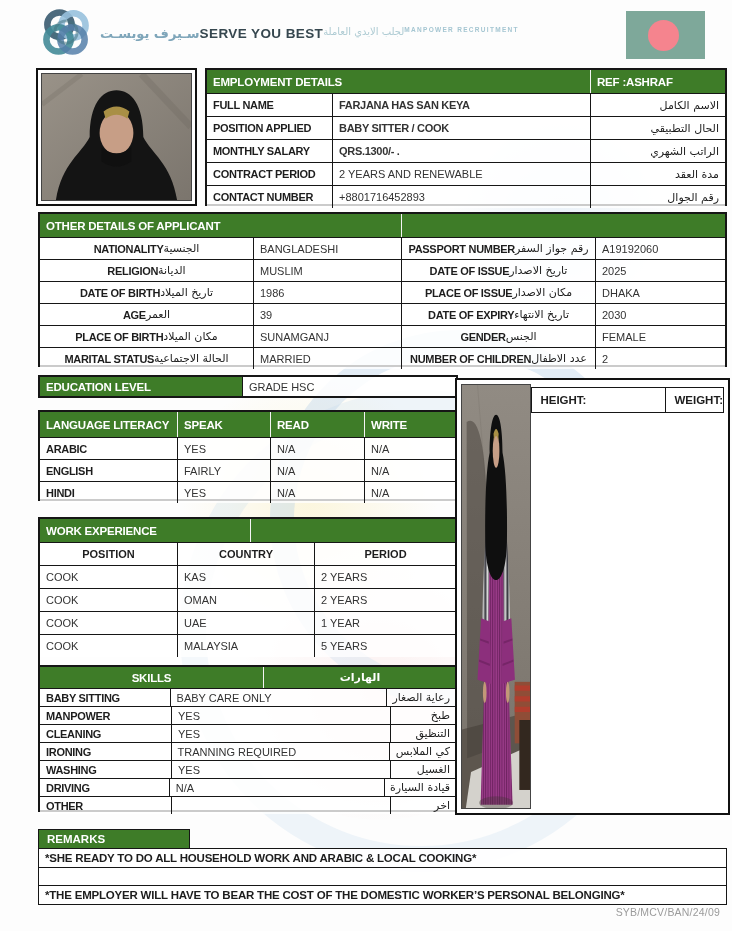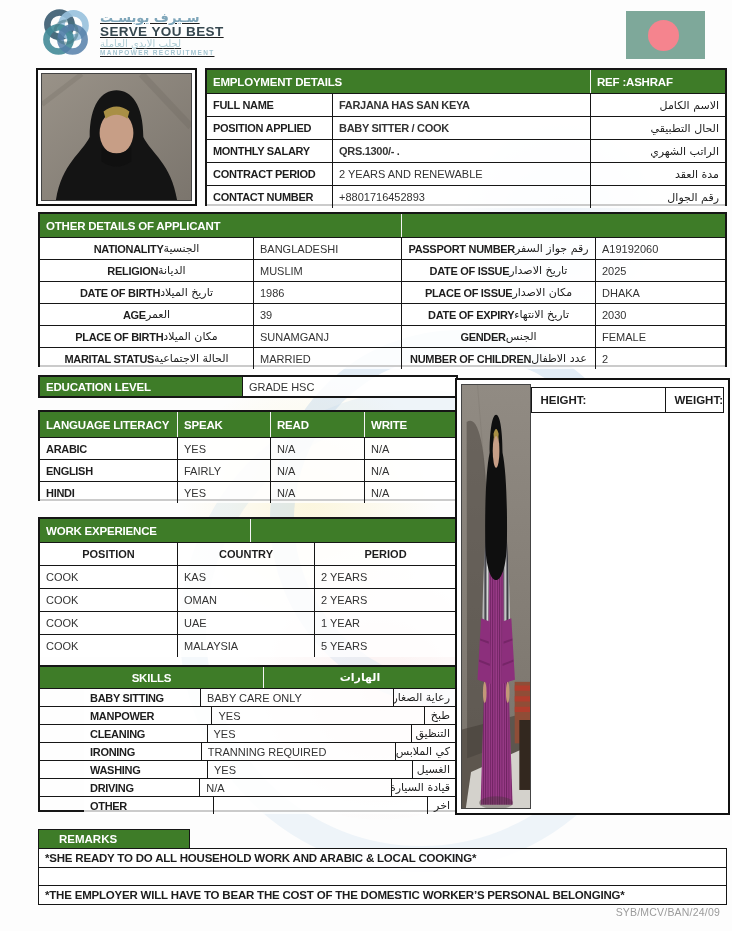--- a/index.html
+++ b/index.html
@@ -7,21 +7,21 @@
         font-family:"Liberation Sans",sans-serif;color:#1d1d1d;overflow:hidden;}
   
   .wm{position:absolute;border-radius:50%;pointer-events:none;}
   .wm-ring1{left:270px;top:330px;width:330px;height:330px;border:24px solid rgba(176,205,232,.34);}
   .wm-ring2{left:180px;top:390px;width:430px;height:430px;border:26px solid rgba(186,214,238,.22);}
   .wm-blob1{left:170px;top:380px;width:280px;height:240px;background:radial-gradient(circle,rgba(250,240,196,.55),rgba(250,240,196,0) 70%);}
   .wm-blob2{left:230px;top:560px;width:300px;height:260px;background:radial-gradient(circle,rgba(248,211,211,.45),rgba(248,211,211,0) 70%);}
   .wm-blob3{left:430px;top:120px;width:260px;height:200px;background:radial-gradient(circle,rgba(222,234,246,.6),rgba(222,234,246,0) 70%);}
   
   .logo{position:absolute;left:38px;top:4px;display:flex;align-items:center;gap:6px;}
-  .logo-text{display:flex;flex-direction:column;line-height:1.05;text-decoration:underline;}
+  .logo-text{display:flex;line-height:1.05;}
   .logo-ar-top{font-family:"DejaVu Sans",sans-serif;font-size:13px;font-weight:bold;color:#7fa6ba;}
   .logo-en{font-size:13.5px;font-weight:bold;color:#36474f;letter-spacing:.4px;}
   .logo-ar-sub{font-family:"DejaVu Sans",sans-serif;font-size:10px;color:#aecbd3;}
   .logo-tag{font-size:6.5px;font-weight:bold;color:#a5c6d2;letter-spacing:1.3px;}
   .flag{position:absolute;left:626px;top:11px;width:79px;height:48px;background:#7ea89a;}
   .flag-circle{position:absolute;left:22px;top:9px;width:31px;height:31px;border-radius:50%;background:#f5848e;}
   
   .tbl{position:absolute;border:2px solid #161616;box-sizing:border-box;background:rgba(255,255,255,.35);}
   .row{display:flex;box-sizing:border-box;border-top:1.5px solid #161616;}
   .row:first-child{border-top:none;}
@@ -31,33 +31,33 @@
   .grow{flex:1 1 auto;}
   .green{background:#3e7c28;color:#fff;font-weight:bold;font-size:11.5px;letter-spacing:-.2px;}
   .gsep{border-left:1.5px solid #f4f4f4;}
   .lbl{font-weight:bold;letter-spacing:-.3px;}
   .val{color:#333;}
   .ar{font-family:"DejaVu Sans",sans-serif;direction:rtl;justify-content:flex-start;text-align:right;font-size:11px;}
   .pair{justify-content:center;}
   .pair .en{font-weight:bold;letter-spacing:-.3px;}
   .pair .arr{font-family:"DejaVu Sans",sans-serif;direction:rtl;font-size:11px;}
   .ctr{justify-content:center;font-weight:bold;}
-  .h18{height:18px;padding-left:44px;}.h19{height:19px;}.h21{height:21px;}.h22{height:22px;}.h23{height:23px;}.h25{height:25px;}
+  .h18{height:18px;}.h19{height:19px;}.h21{height:21px;}.h22{height:22px;}.h23{height:23px;}.h25{height:25px;}
   
   .photo-box{position:absolute;border:2px solid #111;background:#fff;box-sizing:border-box;padding:3px;}
   .photo-inner{width:100%;height:100%;border:1px solid #444;box-sizing:border-box;overflow:hidden;}
   .photo-inner svg{display:block;width:100%;height:100%;}
   .big-photo{display:flex;flex-direction:row;padding:4px;}
   .hw-row{display:flex;height:26px;border:1.5px solid #161616;border-top:1.5px solid #161616;box-sizing:border-box;margin-top:3px;background:#fff;}
   .hw-cell{flex:0 0 133px;display:flex;align-items:center;padding-left:8px;font-weight:bold;font-size:11.5px;box-sizing:border-box;}
   .hw-cell + .hw-cell{border-left:1.5px solid #161616;flex:1 1 auto;}
   
   .remarks-title{position:absolute;left:38px;top:829px;width:152px;height:20px;box-sizing:border-box;
         border:1.5px solid #161616;background:#3e7c28;color:#fff;font-weight:bold;font-size:11.5px;
-        display:flex;align-items:center;padding-left:20px;}
+        display:flex;align-items:center;padding-left:8px;}
   .remarks-body{position:absolute;left:38px;top:848px;width:689px;border:1.5px solid #161616;box-sizing:border-box;}
   .remark-row{box-sizing:border-box;border-top:1.5px solid #161616;display:flex;align-items:center;
         padding:0 6px;font-weight:bold;font-size:11.5px;letter-spacing:-.2px;background:rgba(255,255,255,.9);}
   .remark-row:first-child{border-top:none;}
   .footer-code{position:absolute;top:906px;right:12px;font-size:10.5px;color:#9b9b9b;letter-spacing:.2px;}
 </style>
 </head>
 <body>
 
 <div class="page">

